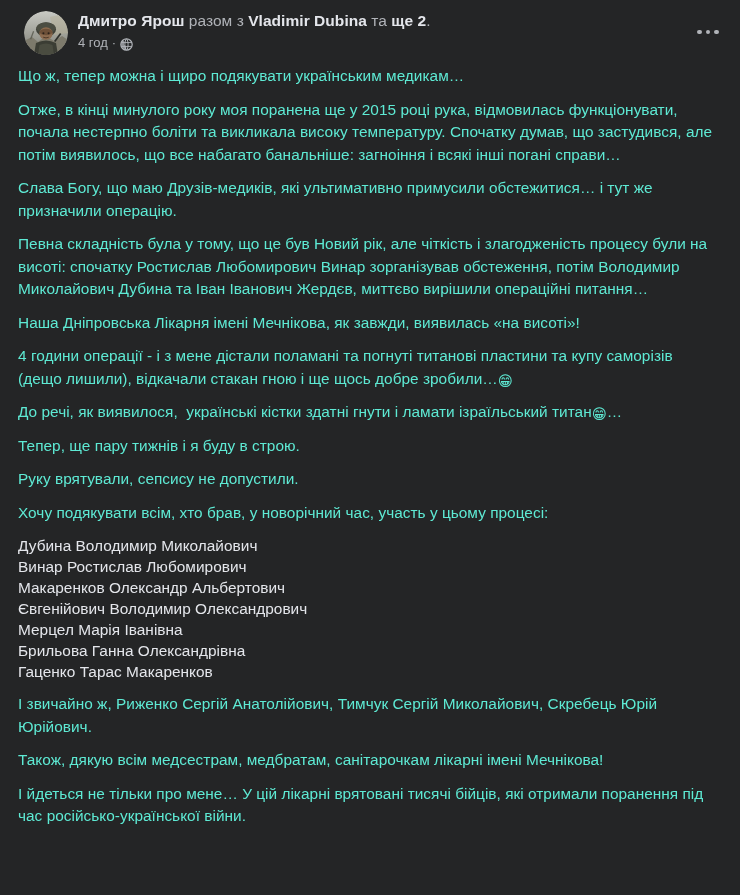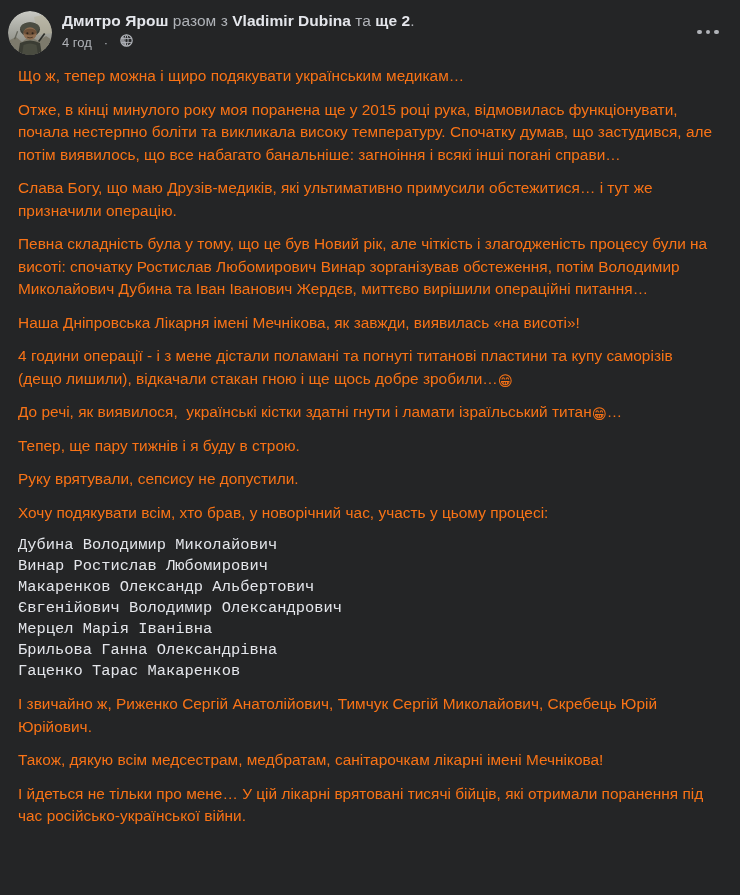--- a/index.html
+++ b/index.html
@@ -22,21 +22,21 @@
     width: 740px;
     min-height: 895px;
     background: #242526;
     position: relative;
   }
 
   
   .post-header {
     display: flex;
     align-items: flex-start;
-    padding: 10px 12px 6px 8px;
+    padding: 10px 12px 6px 24px;
     position: relative;
   }
 
   .avatar {
     width: 44px;
     height: 44px;
     border-radius: 50%;
     flex: 0 0 44px;
     overflow: hidden;
     position: relative;
@@ -69,22 +69,22 @@
 
   .byline .more {
     color: #e4e6eb;
     font-weight: bold;
   }
 
   .byline .period { color: #b0b3b8; font-weight: normal; }
 
   .meta {
     display: flex;
-    align-items: flex-start;
-    gap: 12px;
+    align-items: flex-end;
+    gap: 4px;
     margin-top: 3px;
     font-size: 13px;
     line-height: 17px;
     color: #b0b3b8;
   }
 
   .meta .dot { color: #b0b3b8; font-size: 13px; }
 
   .globe-icon { display: inline-flex; align-items: center; }
   .globe-icon svg { display: block; }
@@ -114,33 +114,32 @@
   }
 
   
   .post-body {
     padding: 4px 14px 14px 18px;
   }
 
   .para {
     font-size: 15.4px;
     line-height: 22.5px;
-    color: #f97316;
+    color: #5eead4;
     margin: 0 8px 11px 0;
     letter-spacing: 0.02px;
     white-space: pre-wrap;
     word-wrap: break-word;
   }
 
   .para:last-child { margin-bottom: 0; }
 
   .name-list {
     margin: 0 0 11px 0;
     list-style: none;
-    font-family: Liberation Mono, monospace;
   }
 
   .name-list li {
     font-size: 15.4px;
     line-height: 21px;
     color: #e4e6eb;
     letter-spacing: 0.02px;
   }
 
   .emoji {

